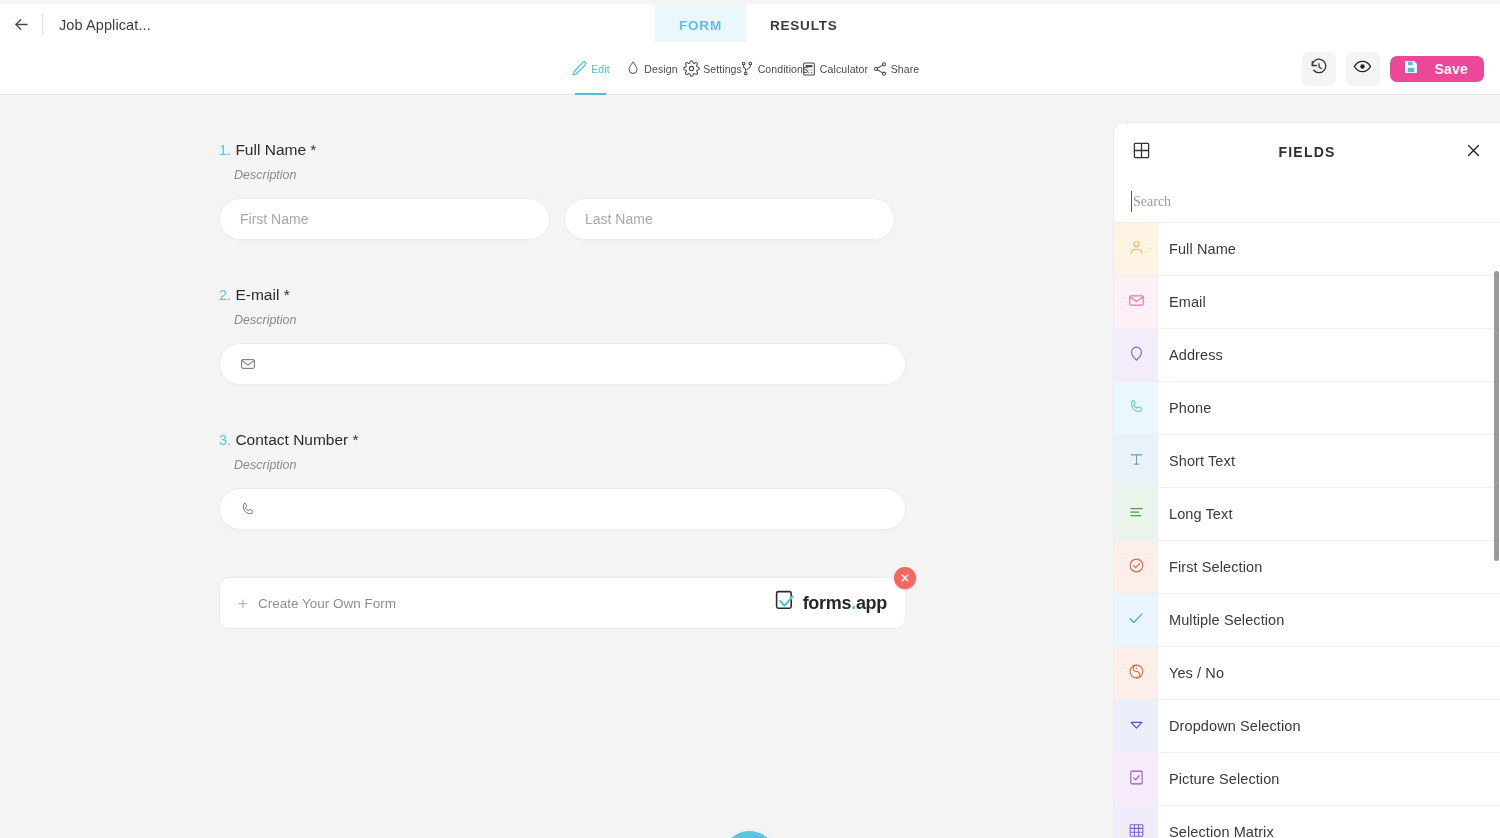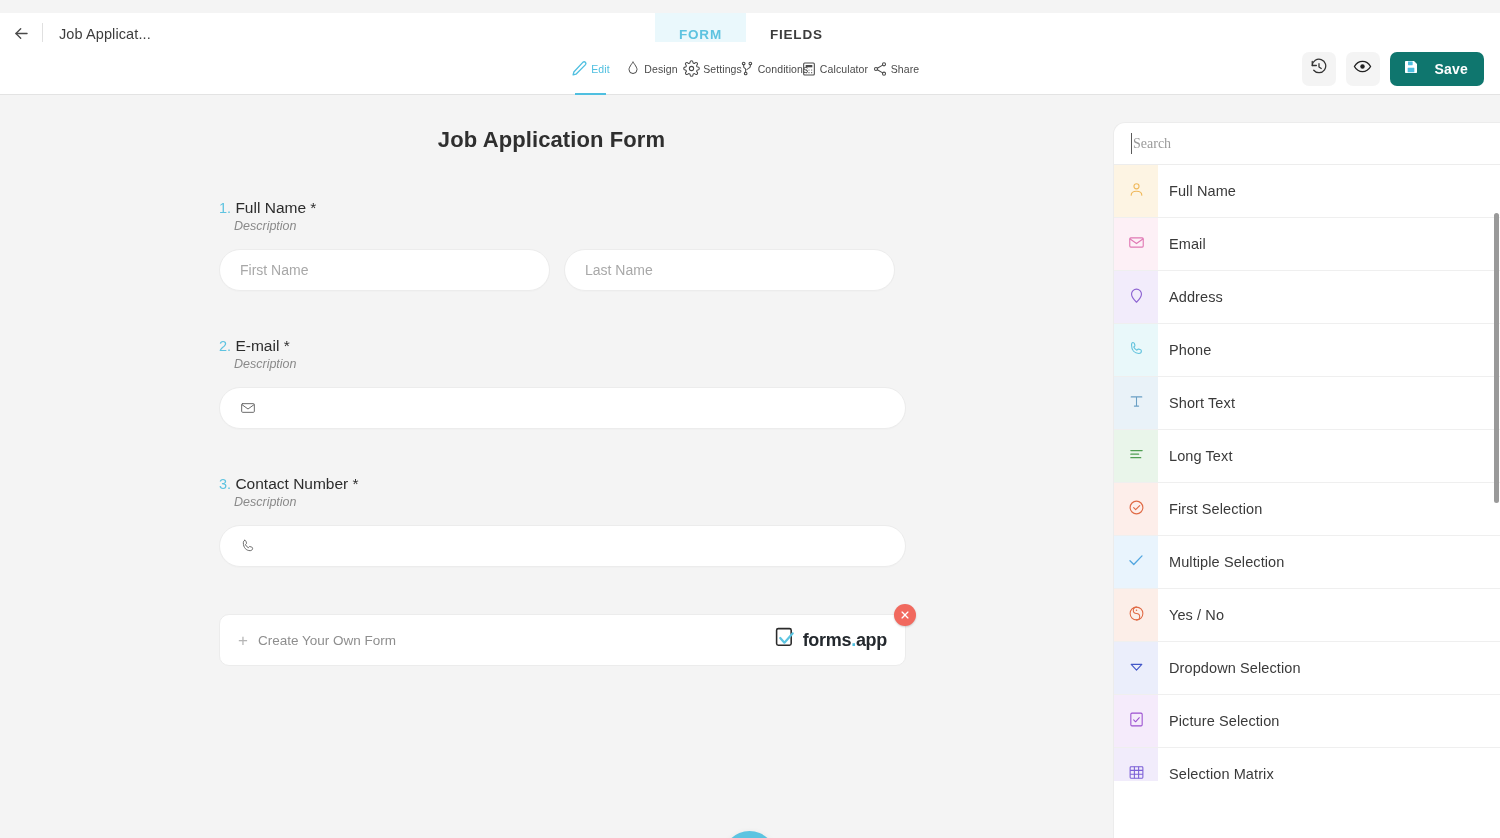--- a/index.html
+++ b/index.html
@@ -6,21 +6,21 @@
   html, body {
     width: 1500px; height: 838px;
     font-family: "Liberation Sans", sans-serif;
     background: #f4f4f4;
     overflow: hidden;
   }
   .app { position: relative; width: 1500px; height: 838px; background: #f4f4f4; }
 
   
   .topbar {
-    position: absolute; top: 13px; left: 0; width: 1500px; height: 42px;
+    position: absolute; top: 4px; left: 0; width: 1500px; height: 42px;
     background: #ffffff; border-bottom: 1px solid #e6e6e6;
     display: flex; align-items: stretch;
   }
   .back-btn {
     width: 42px; display: flex; align-items: center; justify-content: center;
     cursor: pointer;
   }
   .back-btn svg { display: block; }
   .title-sep { width: 1px; background: #e0e0e0; margin: 10px 0; }
   .doc-title {
@@ -63,42 +63,42 @@
   }
   .right-tools {
     position: absolute; right: 16px; top: 0; height: 53px;
     display: flex; align-items: center; gap: 10px;
   }
   .icon-btn {
     width: 34px; height: 34px; border-radius: 7px; background: #f4f4f4;
     display: flex; align-items: center; justify-content: center; cursor: pointer;
   }
   .save-btn {
-    height: 34px; padding: 0 16px 0 13px; border-radius: 7px;
-    background: #0f766e; color: #fff; display: flex; align-items: center; gap: 16px;
+    height: 26px; padding: 0 16px 0 13px; border-radius: 7px;
+    background: #ec4899; color: #fff; display: flex; align-items: center; gap: 16px;
     font-size: 14px; font-weight: 700; cursor: pointer; letter-spacing: .2px;
   }
 
   
   .canvas {
     position: absolute; top: 95px; left: 0; width: 1103px; height: 743px;
     background: #f4f4f4; overflow: hidden;
   }
   .form-title {
     text-align: center; margin-top: 32px;
     font-size: 22px; font-weight: 700; color: #2f2f2f; letter-spacing: .1px;
   }
   .fields-wrap { width: 687px; margin: 0 auto; padding-left: 0px; }
   .q { margin-top: 46px; }
   .q-label { font-size: 15.5px; color: #2d2d2d; padding-left: 11px; }
   .q-num { color: #5ec3e0; font-size: 14.5px; }
   .q-req { color: #2d2d2d; }
   .q-desc {
     font-size: 12.5px; color: #8a8a8a; font-style: italic;
-    padding-left: 26px; margin-top: 2px;
+    padding-left: 26px; margin-top: 9px;
   }
   .inputs-row { display: flex; gap: 14px; margin-top: 16px; padding-left: 11px; }
   .inp {
     height: 42px; background: #fff; border: 1px solid #ececec;
     border-radius: 22px; display: flex; align-items: center;
     padding: 0 20px; font-size: 14px; color: #a8a8a8; flex: 1;
     box-shadow: 0 1px 1px rgba(0,0,0,.015);
   }
   .inp.wide { width: 687px; flex: none; }
   .inp .field-ico { margin-right: 10px; display: flex; align-items: center; }
@@ -187,21 +187,21 @@
         <svg width="19" height="19" viewBox="0 0 24 24" fill="none" stroke="#4a4a4a" stroke-width="1.7" stroke-linecap="round" stroke-linejoin="round">
           <path d="M19 12H5"></path>
             <path d="M11 18l-6-6 6-6"></path>
         </svg>
       </span>
     </div>
     <div class="title-sep"></div>
     <div class="doc-title">Job Applicat...</div>
     <div class="tabs">
       <div class="tab active">FORM</div>
-      <div class="tab">FIELDS</div>
+      <div class="tab">RESULTS</div>
     </div>
   </div>
 
   <div class="toolbar">
     <div class="tool-group">
 
       <div class="tool active">
         <span class="ico">
           <svg width="17" height="17" viewBox="0 0 24 24" fill="none" stroke="#4fbfe0" stroke-width="1.9" stroke-linecap="round" stroke-linejoin="round">
             <path d="M17 3a2.5 2.5 0 013.5 3.5L7 20l-4 1 1-4z"></path>
@@ -296,21 +296,20 @@
             <rect x="7.5" y="3.6" width="7" height="5.6" rx=".6" fill="#4fbfe0"></rect>
             <rect x="7" y="13" width="10" height="7" rx=".6" fill="#4fbfe0"></rect>
           </svg>
         </span>
         <span>Save</span>
       </div>
     </div>
   </div>
 
   <div class="canvas">
-    <div class="form-title">Job Application Form</div>
 
     <div class="fields-wrap">
 
       <div class="q">
         <div class="q-label">
           <span class="q-num">1.</span>
           <span>Full Name</span>
           <span class="q-req">*</span>
         </div>
         <div class="q-desc">Description</div>
@@ -382,20 +381,34 @@
         </div>
       </div>
     </div>
 
     <div class="fab">
       
     </div>
   </div>
 
   <div class="panel">
+    <div class="panel-head">
+      <span class="grid-ico">
+        <svg width="19" height="19" viewBox="0 0 24 24" fill="none" stroke="#333" stroke-width="1.6">
+          <rect x="3" y="3" width="18" height="18" rx="1"></rect>
+          <path d="M12 3v18M3 12h18"></path>
+        </svg>
+      </span>
+      <div class="panel-title">FIELDS</div>
+      <span class="panel-close">
+        <svg width="17" height="17" viewBox="0 0 24 24" fill="none" stroke="#222" stroke-width="1.9" stroke-linecap="round">
+          <path d="M5 5l14 14M19 5L5 19"></path>
+        </svg>
+      </span>
+    </div>
 
     <div class="search-row">
       <span class="caret"></span>
       <span class="search-ph">Search</span>
     </div>
 
     <div class="field-list">
 
       <div class="field-row">
         <div class="field-tile" style="background:#fdf4e3">

